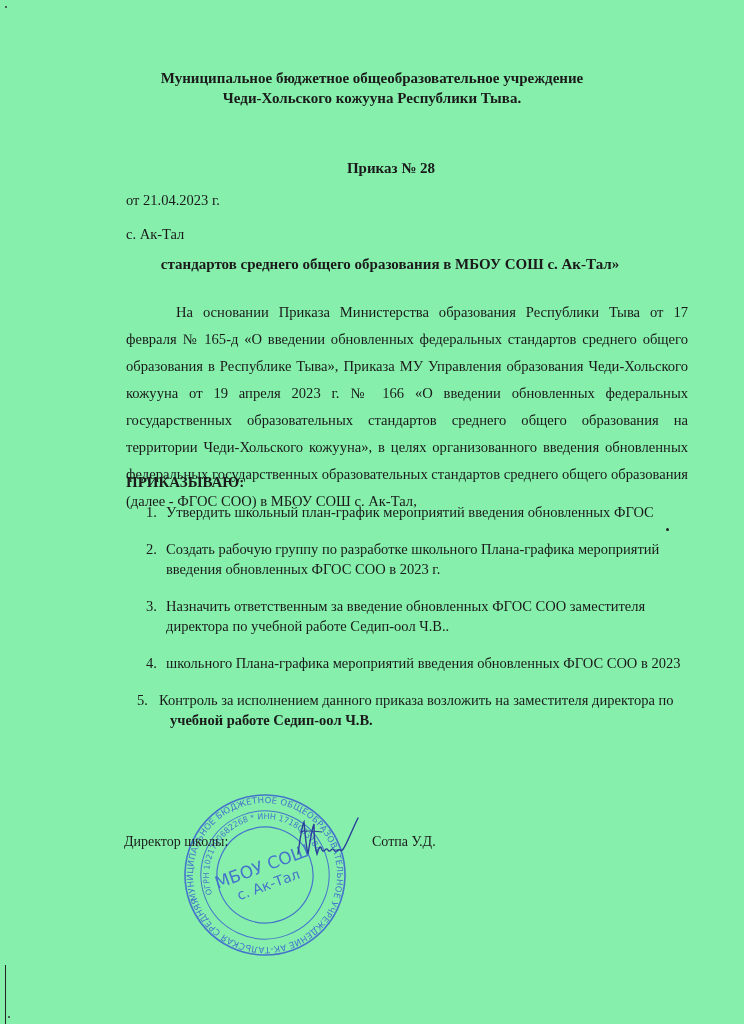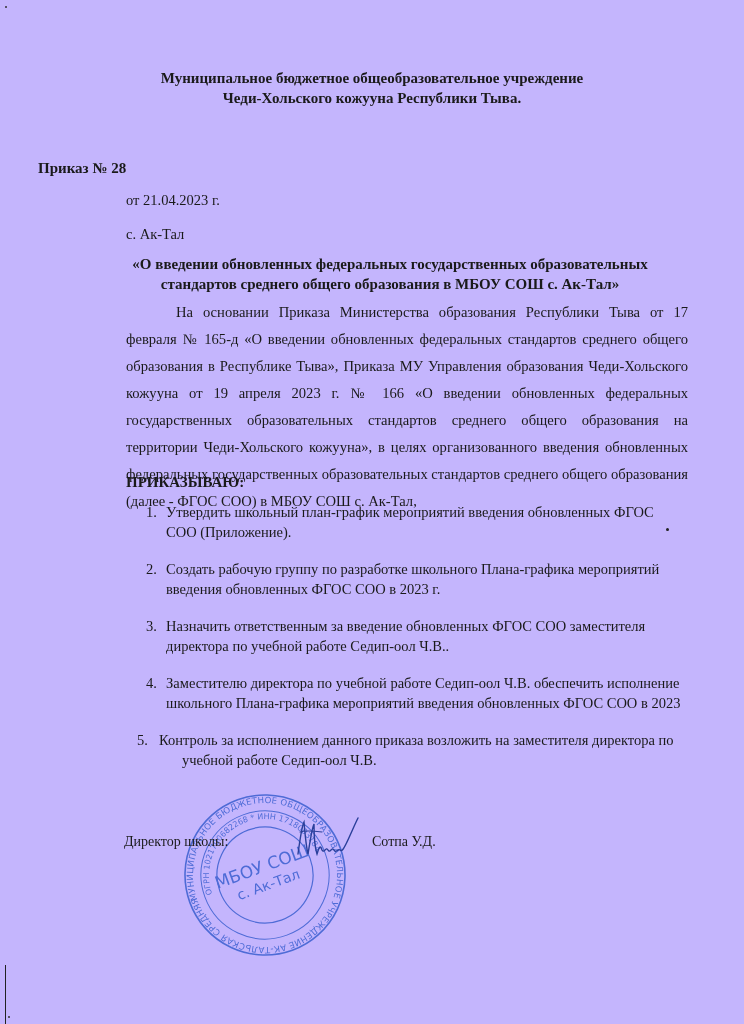--- a/index.html
+++ b/index.html
@@ -12,21 +12,21 @@
       height: 1024px;
       position: relative;
       overflow: hidden;
       font-family: "Liberation Serif", "DejaVu Serif", serif;
       color: #1a1a1a;
     }
     .page {
       position: absolute;
       left: 0; top: 0;
       width: 744px; height: 1024px;
-      background: #c4b5fd;
+      background: #86efac;
     }
     .scan-edge {
       position: absolute;
       left: 5px; top: 965px;
       width: 1px; height: 59px;
       background: #222;
     }
     .speck {
       position: absolute;
       width: 2px; height: 2px;
@@ -40,21 +40,21 @@
       text-align: center;
       font-weight: bold;
       font-size: 15px;
       line-height: 20px;
     }
     .header div { white-space: nowrap; }
     .order-title {
       position: absolute;
       left: 0; width: 744px;
       top: 160px;
-      text-align: left;
+      text-align: center;
       padding-left: 38px;
       box-sizing: border-box;
       font-weight: bold;
       font-size: 15px;
     }
     .meta-line {
       position: absolute;
       left: 126px;
       font-size: 14.5px;
     }
@@ -101,21 +101,21 @@
       padding-left: 40px;
       margin-bottom: 17px;
     }
     .order-list li .num {
       position: absolute;
       left: 20px;
       top: 0;
     }
     .order-list li.item-5 .num { left: 11px; }
     .order-list li.item-5 .txt { margin-left: -7px; display: inline-block; text-align: right; }
-    .order-list li.item-5 .txt2 { margin-left: 16px; }
+    .order-list li.item-5 .txt2 { margin-left: 4px; font-weight: bold; }
     .sign-row {
       position: absolute;
       top: 834px;
       font-size: 14px;
     }
     .sign-label { left: 124px; }
     .sign-name { left: 372px; }
     .stamp {
       position: absolute;
       left: 180px;
@@ -150,47 +150,44 @@
     <div>Муниципальное бюджетное общеобразовательное учреждение</div>
     <div>Чеди-Хольского кожууна Республики Тыва.</div>
   </div>
 
   <div class="order-title">Приказ № 28</div>
 
   <div class="meta-line" style="top:192px;">от  21.04.2023  г.</div>
   <div class="meta-line" style="top:226px;">с. Ак-Тал</div>
 
   <div class="subject">
-    <div>«О введении обновленных федеральных государственных образовательных</div>
     <div>стандартов среднего общего образования в МБОУ СОШ с. Ак-Тал»</div>
   </div>
 
   <p class="preamble">На основании Приказа Министерства образования Республики Тыва от 17 февраля № 165-д «О введении обновленных федеральных стандартов среднего общего образования в Республике Тыва», Приказа МУ Управления образования Чеди-Хольского кожууна от 19 апреля 2023 г. № 166 «О введении обновленных федеральных государственных образовательных стандартов среднего общего образования на территории Чеди-Хольского кожууна», в целях организованного введения обновленных федеральных государственных образовательных стандартов среднего общего образования (далее - ФГОС СОО) в МБОУ СОШ с. Ак-Тал,</p>
 
   <div class="prikaz">ПРИКАЗЫВАЮ:</div>
 
   <ol class="order-list">
     <li>
       <span class="num">1.</span>
       <div>Утвердить школьный план-график мероприятий введения обновленных ФГОС</div>
-      <div>СОО (Приложение).</div>
     </li>
     <li>
       <span class="num">2.</span>
       <div>Создать рабочую группу по разработке школьного Плана-графика мероприятий</div>
       <div>введения обновленных ФГОС СОО в 2023 г.</div>
     </li>
     <li>
       <span class="num">3.</span>
       <div>Назначить ответственным за введение обновленных ФГОС  СОО заместителя</div>
       <div>директора по учебной работе Седип-оол Ч.В..</div>
     </li>
     <li>
       <span class="num">4.</span>
-      <div>Заместителю директора по учебной работе Седип-оол Ч.В. обеспечить исполнение</div>
       <div>школьного Плана-графика мероприятий введения обновленных ФГОС  СОО в 2023</div>
     </li>
     <li class="item-5">
       <span class="num">5.</span>
       <div class="txt">Контроль за исполнением данного приказа возложить на заместителя директора по</div>
       <div class="txt2">учебной работе Седип-оол Ч.В.</div>
     </li>
   </ol>
 
   <div class="dot-mark" style="left:666px;top:528px;"></div>

